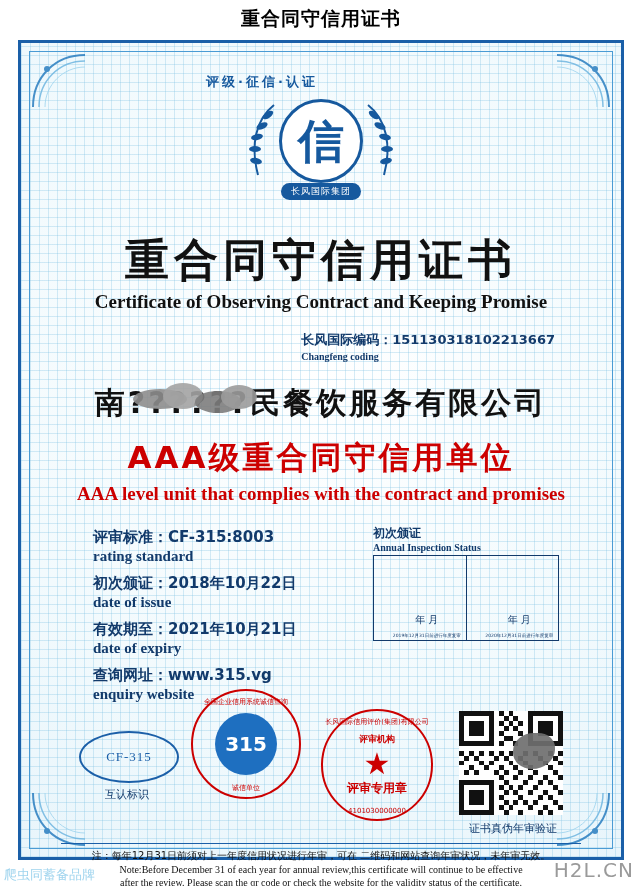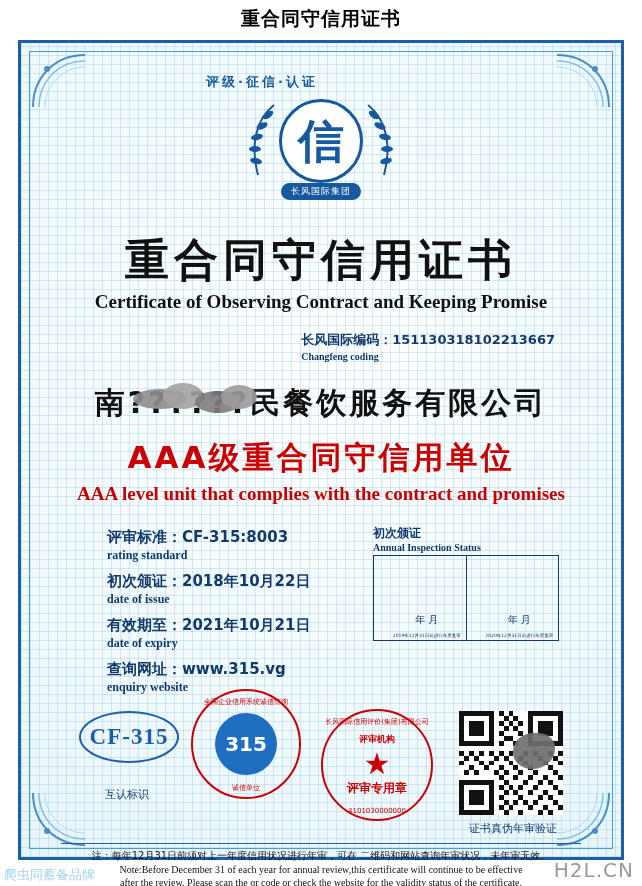--- a/index.html
+++ b/index.html
@@ -202,37 +202,37 @@
     text-align: center;
     font-family: "Liberation Serif", serif;
     font-weight: bold;
     font-size: 19px;
     color: #cc0000;
   }
 
   
   .fields {
     position: absolute;
-    left: 86px;
+    left: 72px;
     top: 485px;
     width: 260px;
   }
   .field {
     margin-bottom: 9px;
   }
   .field-cn {
     font-family: "DejaVu Sans", sans-serif;
     font-size: 15px;
     font-weight: bold;
     color: #123a6b;
     white-space: nowrap;
   }
   .field-en {
     font-family: "Liberation Serif", serif;
-    font-size: 12px;
+    font-size: 15px;
     font-weight: bold;
     color: #123a6b;
     margin-top: 1px;
   }
 
   
   .annual {
     position: absolute;
     left: 352px;
     top: 482px;
@@ -284,29 +284,29 @@
     font-family: "DejaVu Sans", sans-serif;
     font-size: 4.5px;
     color: #123a6b;
     white-space: nowrap;
   }
 
   
   .seal-cf {
     position: absolute;
     left: 58px;
-    top: 668px;
+    top: 688px;
     width: 96px;
     height: 48px;
     border: 2px solid #1b5fa8;
     border-radius: 50%;
     color: #1b5fa8;
     font-family: "Liberation Serif", serif;
-    font-weight: bold;
-    font-size: 23px;
+    font-weight: normal;
+    font-size: 13px;
     display: flex;
     align-items: center;
     justify-content: center;
     letter-spacing: 1px;
   }
   .seal-cf-caption {
     position: absolute;
     left: 58px;
     top: 744px;
     width: 96px;

